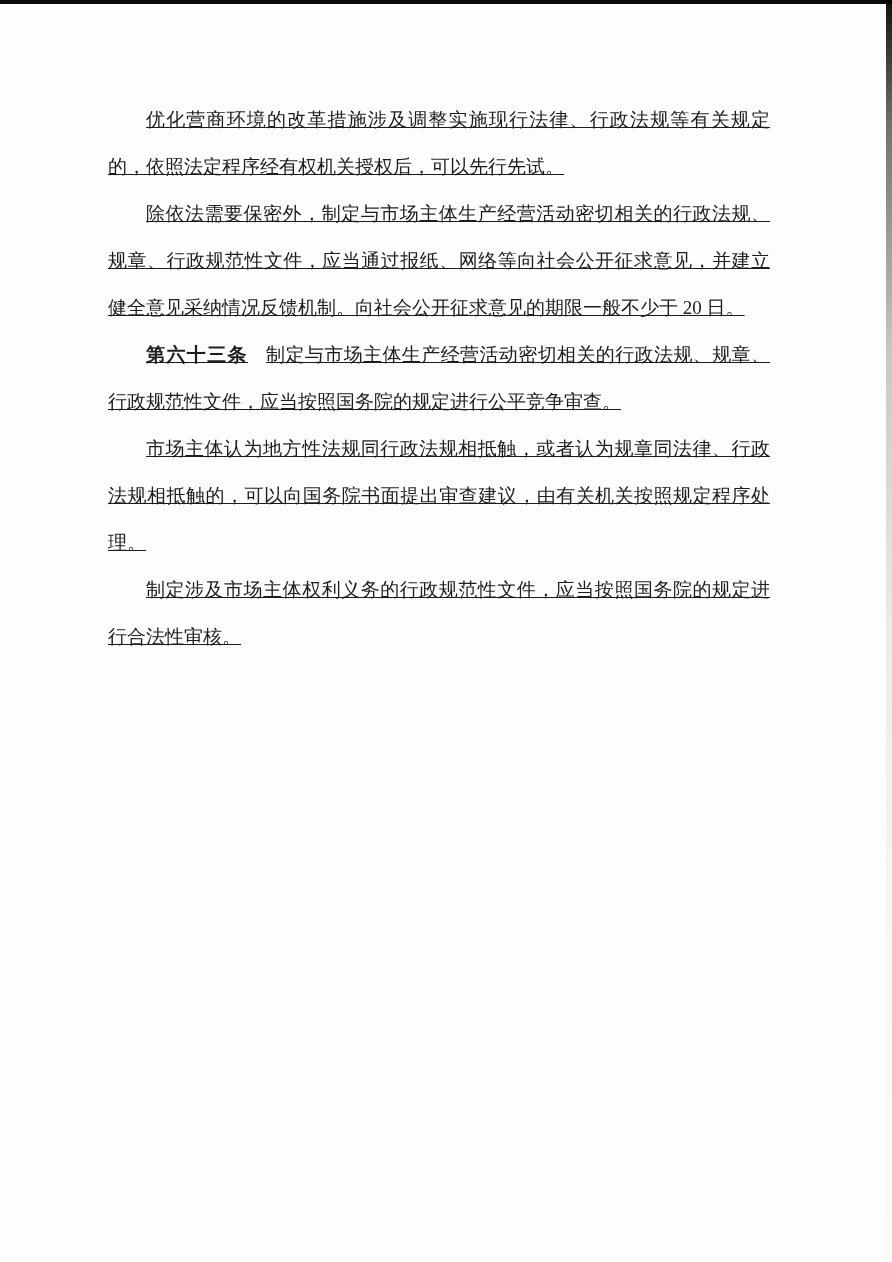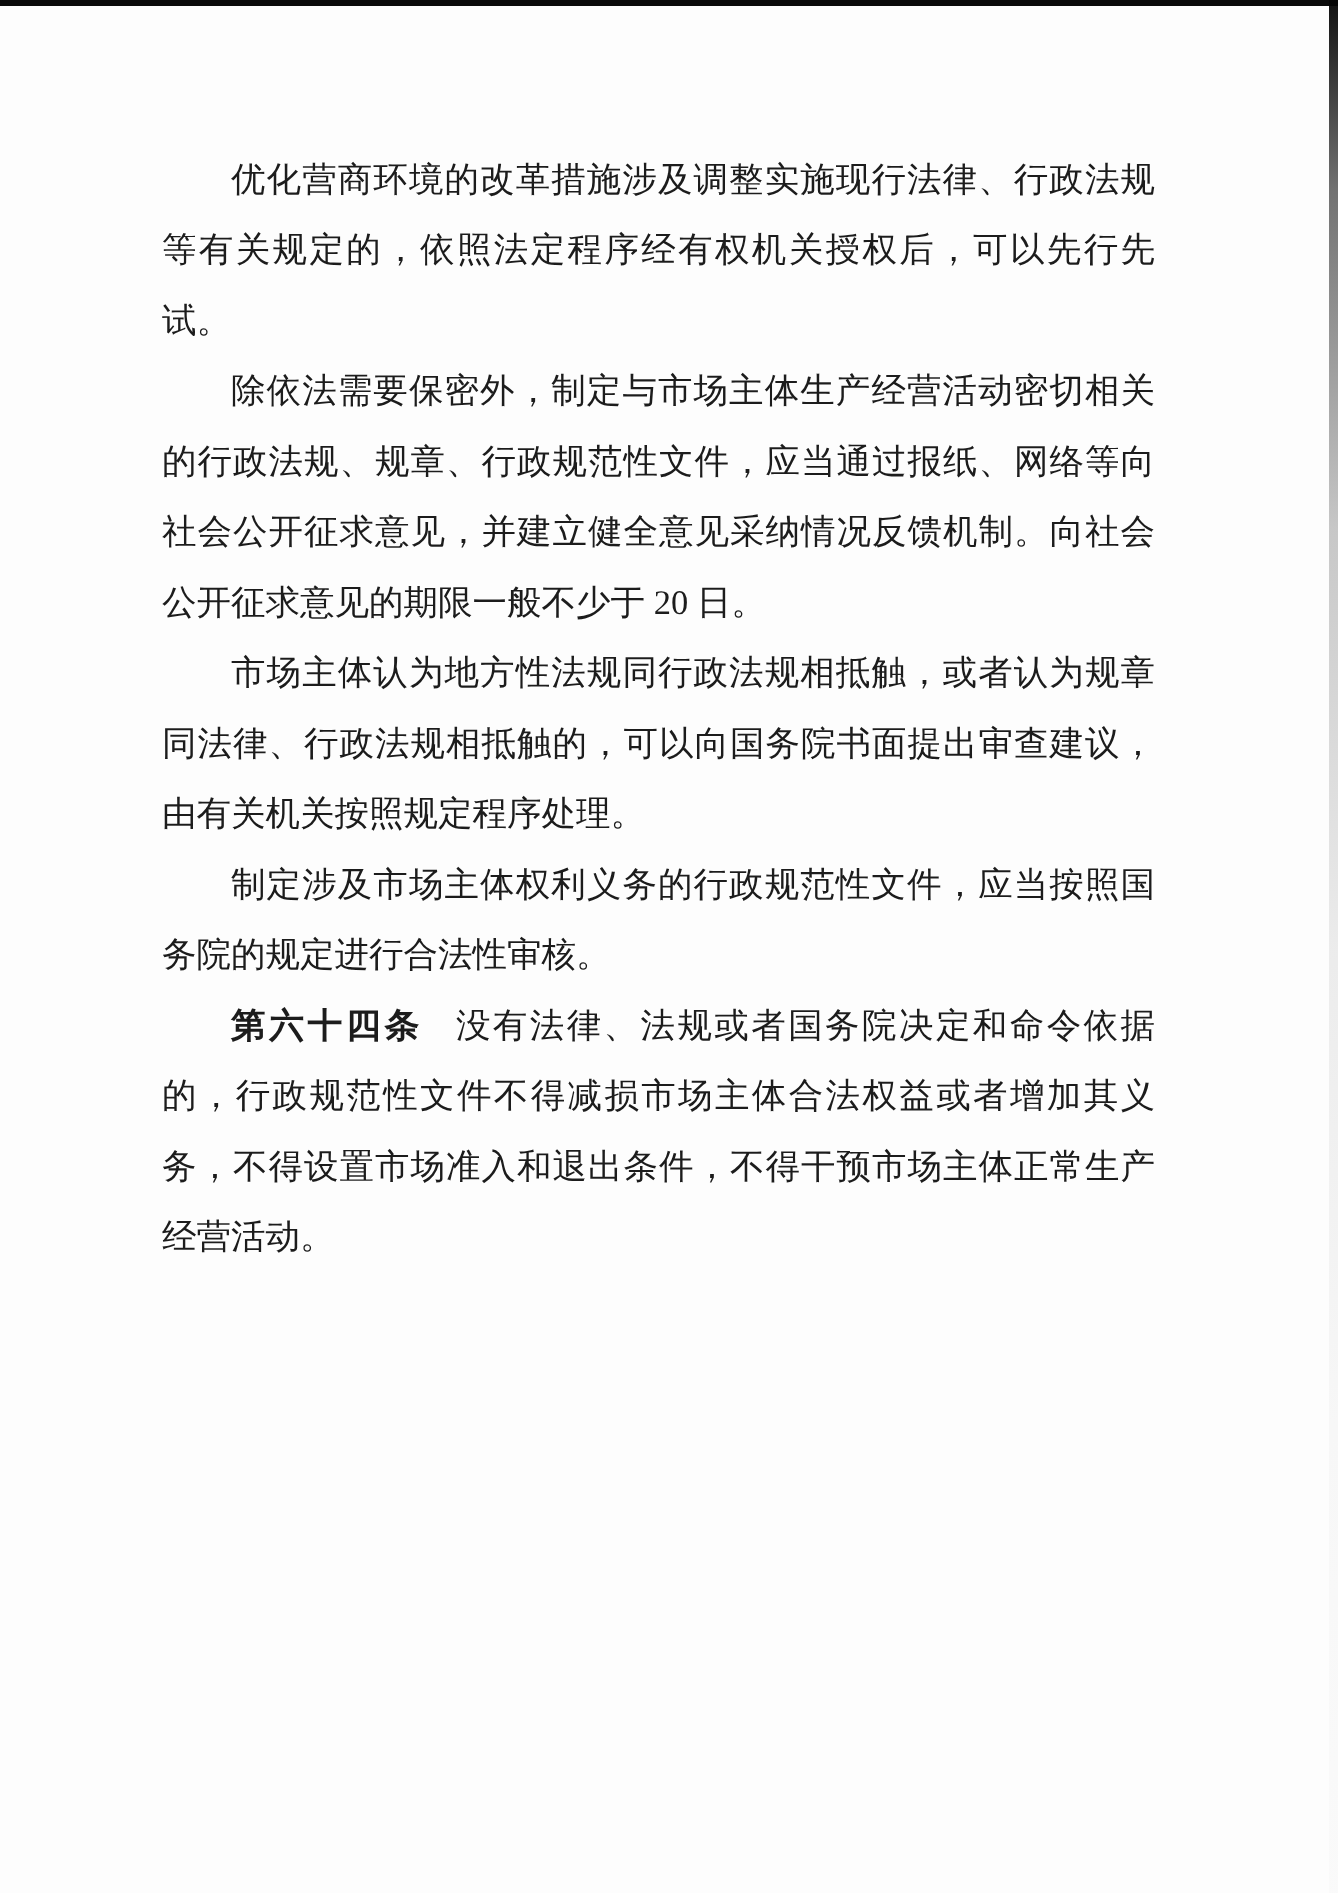--- a/index.html
+++ b/index.html
@@ -42,44 +42,45 @@
   }
   .doc-body {
     position: absolute;
     left: 108px;
     top: 96px;
     width: 662px;
   }
   .para {
     margin: 0;
     padding: 0;
-    font-size: 23px;
+    font-size: 19px;
     line-height: 47px;
     text-align: justify;
     text-indent: 2em;
+    text-decoration: underline;
   }
   .article-head {
     font-family: "Liberation Sans", "DejaVu Sans", sans-serif;
     font-weight: bold;
     margin-right: 0.95em;
     letter-spacing: 1px;
   }
 </style>
 </head>
 <body>
 
 <div class="page">
   <div class="scan-edge-top"></div>
   <div class="scan-edge-right"></div>
   <div class="doc-body" id="doc-body">
   <p class="para"><span class="para-text">优化营商环境的改革措施涉及调整实施现行法律、行政法规等有关规定的，依照法定程序经有权机关授权后，可以先行先试。</span></p>
 
 
   <p class="para"><span class="para-text">除依法需要保密外，制定与市场主体生产经营活动密切相关的行政法规、规章、行政规范性文件，应当通过报纸、网络等向社会公开征求意见，并建立健全意见采纳情况反馈机制。向社会公开征求意见的期限一般不少于 20 日。</span></p>
 
+  <p class="para"><b class="article-head">第六十三条</b><span class="para-text">制定与市场主体生产经营活动密切相关的行政法规、规章、行政规范性文件，应当按照国务院的规定进行公平竞争审查。</span></p>
 
   <p class="para"><span class="para-text">市场主体认为地方性法规同行政法规相抵触，或者认为规章同法律、行政法规相抵触的，可以向国务院书面提出审查建议，由有关机关按照规定程序处理。</span></p>
 
   <p class="para"><span class="para-text">制定涉及市场主体权利义务的行政规范性文件，应当按照国务院的规定进行合法性审核。</span></p>
 
-  <p class="para"><b class="article-head">第六十四条</b><span class="para-text">没有法律、法规或者国务院决定和命令依据的，行政规范性文件不得减损市场主体合法权益或者增加其义务，不得设置市场准入和退出条件，不得干预市场主体正常生产经营活动。</span></p>
 </div>
 </div>
 
 </body></html>

